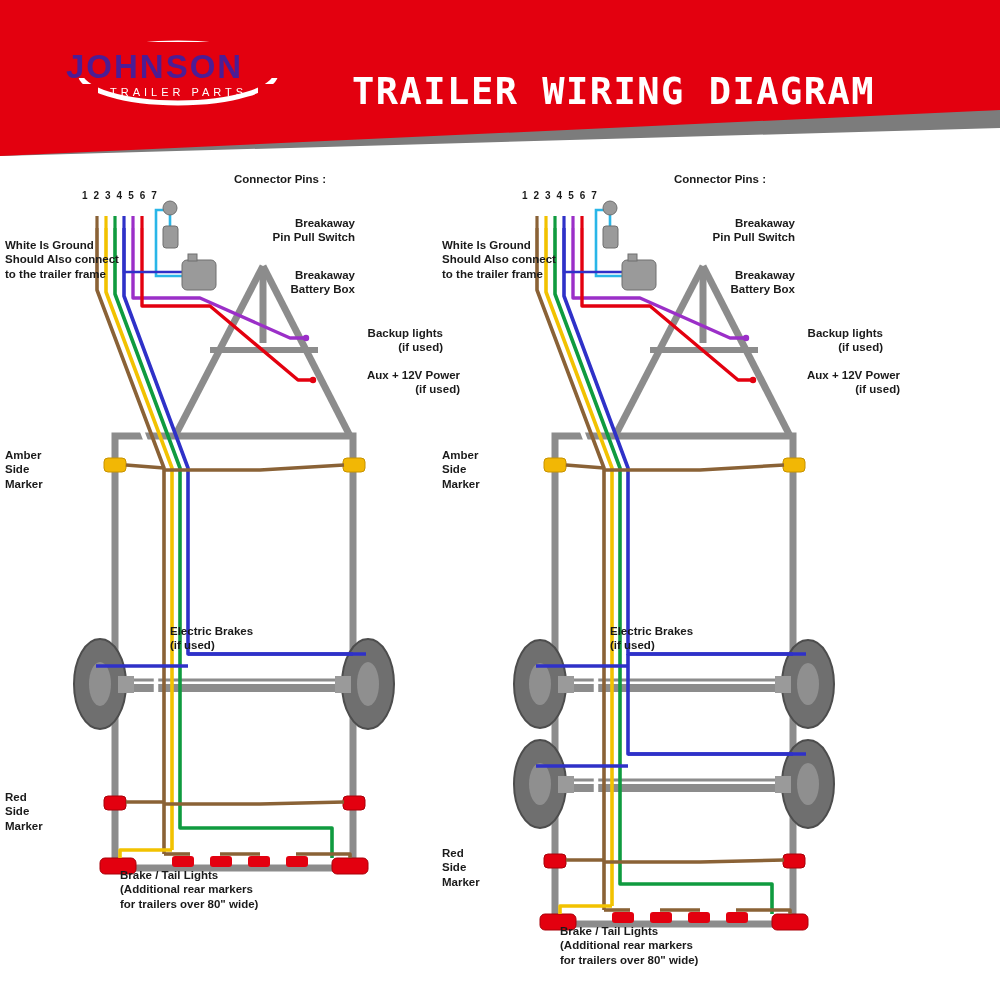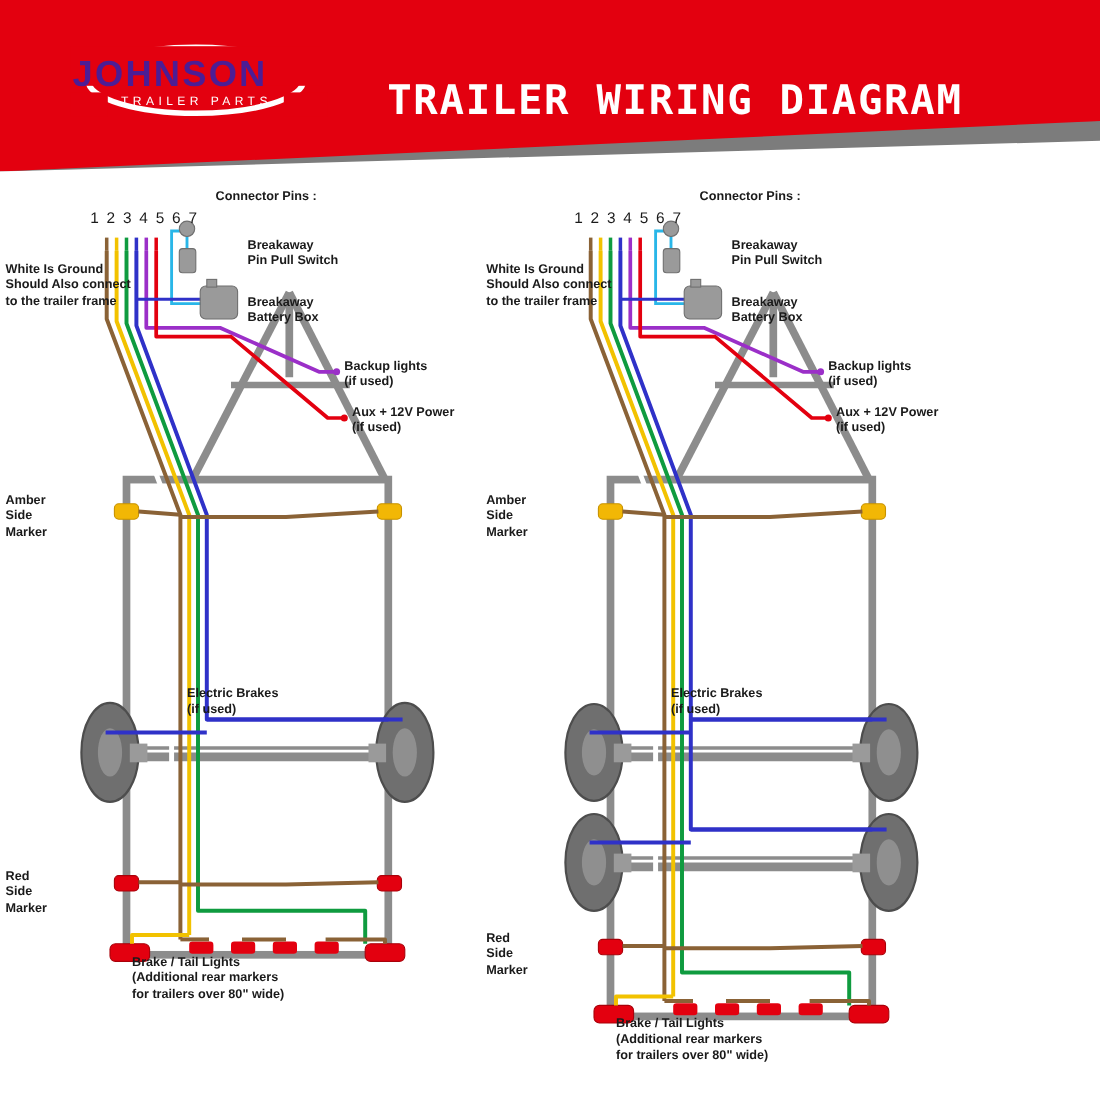--- a/index.html
+++ b/index.html
@@ -20,24 +20,24 @@
   .hdr-title{position:absolute;left:352px;top:52px;color:#fff;font-size:37px;font-weight:bold;
      letter-spacing:1.5px;font-family:"DejaVu Sans Mono", monospace;margin-top:18px;}
   .logo{position:absolute;left:58px;top:40px;width:240px;height:66px;}
   .logo-name{position:absolute;left:8px;top:8px;font-size:33px;font-weight:bold;color:#4c1d95;
      letter-spacing:2px;font-family:Liberation Sans, sans-serif;}
   .logo-sub{position:absolute;left:52px;top:46px;font-size:11px;color:#fff;letter-spacing:4px;}
   .logo-swoosh{position:absolute;left:0;top:0;width:240px;height:66px;}
 
   
   .diagram{position:absolute;}
-  .lbl{position:absolute;font-size:11.5px;font-weight:bold;color:#1a1a1a;line-height:1.25;}
+  .lbl{position:absolute;font-size:11.5px;font-weight:bold;color:#1a1a1a;line-height:1.25;text-align:right;}
   .lbl.ctr{text-align:left;}
   .lbl.right{text-align:left;}
-  .pinnum{position:absolute;font-size:14px;font-weight:normal;color:#1a1a1a;letter-spacing:1.6px;}
+  .pinnum{position:absolute;font-size:10px;font-weight:bold;color:#1a1a1a;letter-spacing:1.6px;}
   svg{position:absolute;left:0;top:0;overflow:visible;}
 </style>
 </head>
 <body>
 
 <div id="stage">
 
   <div class="header">
     <div class="hdr-red"></div>
     <div class="hdr-gray-slant"></div>

